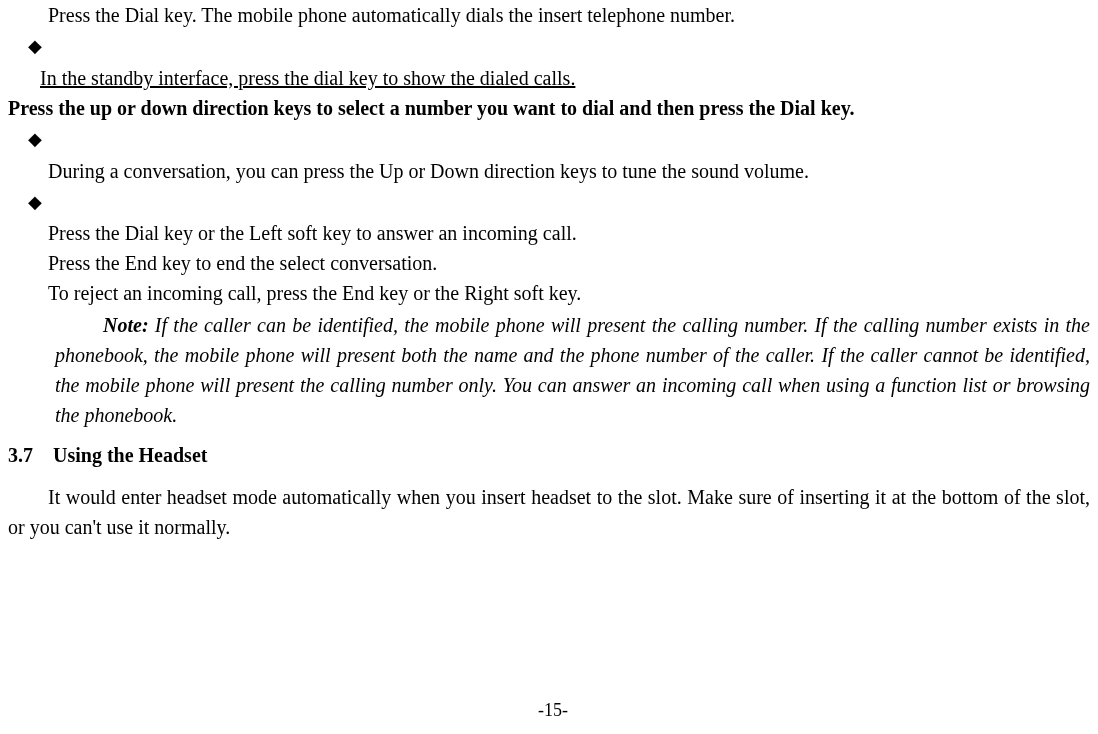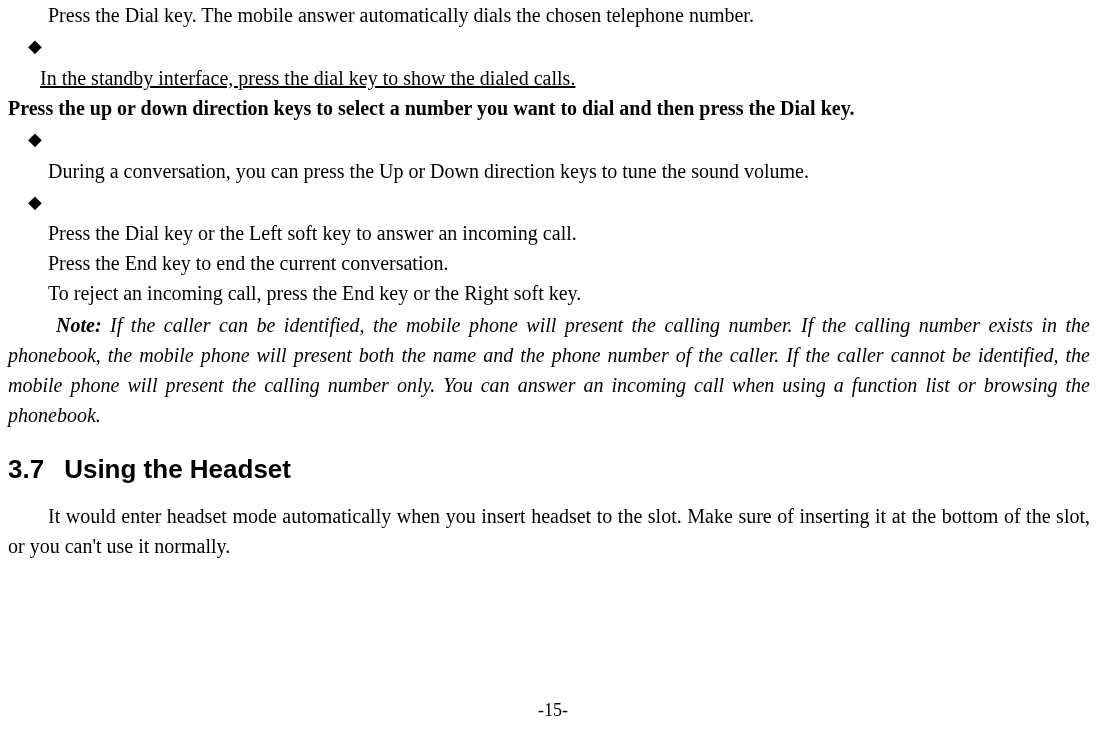--- a/index.html
+++ b/index.html
@@ -41,71 +41,72 @@
     .no-indent {
       padding-left: 0;
       font-weight: bold;
     }
     .justify {
       text-align: justify;
     }
     .note-block {
       text-align: justify;
       margin-top: 2px;
+      margin-left: 47px;
     }
     .note-label {
       font-weight: bold;
       font-style: italic;
     }
     .note-text {
       font-style: italic;
     }
     .section-heading {
-      font-family: Liberation Sans, sans-serif;
+      font-family: Liberation Serif, serif;
       font-weight: bold;
-      font-size: 26px;
-      margin-top: 20px;
+      font-size: 20px;
+      margin-top: 10px;
       margin-bottom: 12px;
     }
     .section-num {
       margin-right: 20px;
     }
     .page-number {
       position: absolute;
       bottom: 10px;
       left: 8px;
       right: 0;
       text-align: center;
       font-size: 18px;
     }
   </style>
 </head>
 <body>
 
-<div class="indent-1">Press the Dial key. The mobile answer automatically dials the chosen telephone number.</div>
+<div class="indent-1">Press the Dial key. The mobile phone automatically dials the insert telephone number.</div>
 
 <div class="bullet-line">
   <span class="diamond">◆</span>
 </div>
 
 <div class="indent-small">In the standby interface, press the dial key to show the dialed calls.</div>
 <div class="no-indent">Press the up or down direction keys to select a number you want to dial and then press the Dial key.</div>
 
 <div class="bullet-line">
   <span class="diamond">◆</span>
 </div>
 
 <div class="indent-1">During a conversation, you can press the Up or Down direction keys to tune the sound volume.</div>
 
 <div class="bullet-line">
   <span class="diamond">◆</span>
 </div>
 
 <div class="indent-1">Press the Dial key or the Left soft key to answer an incoming call.</div>
-<div class="indent-1">Press the End key to end the current conversation.</div>
+<div class="indent-1">Press the End key to end the select conversation.</div>
 <div class="indent-1">To reject an incoming call, press the End key or the Right soft key.</div>
 
 <div class="note-block" style="text-indent: 48px;">
   <span class="note-label">Note:</span><span class="note-text"> If the caller can be identified, the mobile phone will present the calling number. If the calling number exists in the phonebook, the mobile phone will present both the name and the phone number of the caller. If the caller cannot be identified, the mobile phone will present the calling number only. You can answer an incoming call when using a function list or browsing the phonebook.</span>
 </div>
 
 <div class="section-heading">
   <span class="section-num">3.7</span><span>Using the Headset</span>
 </div>
 

